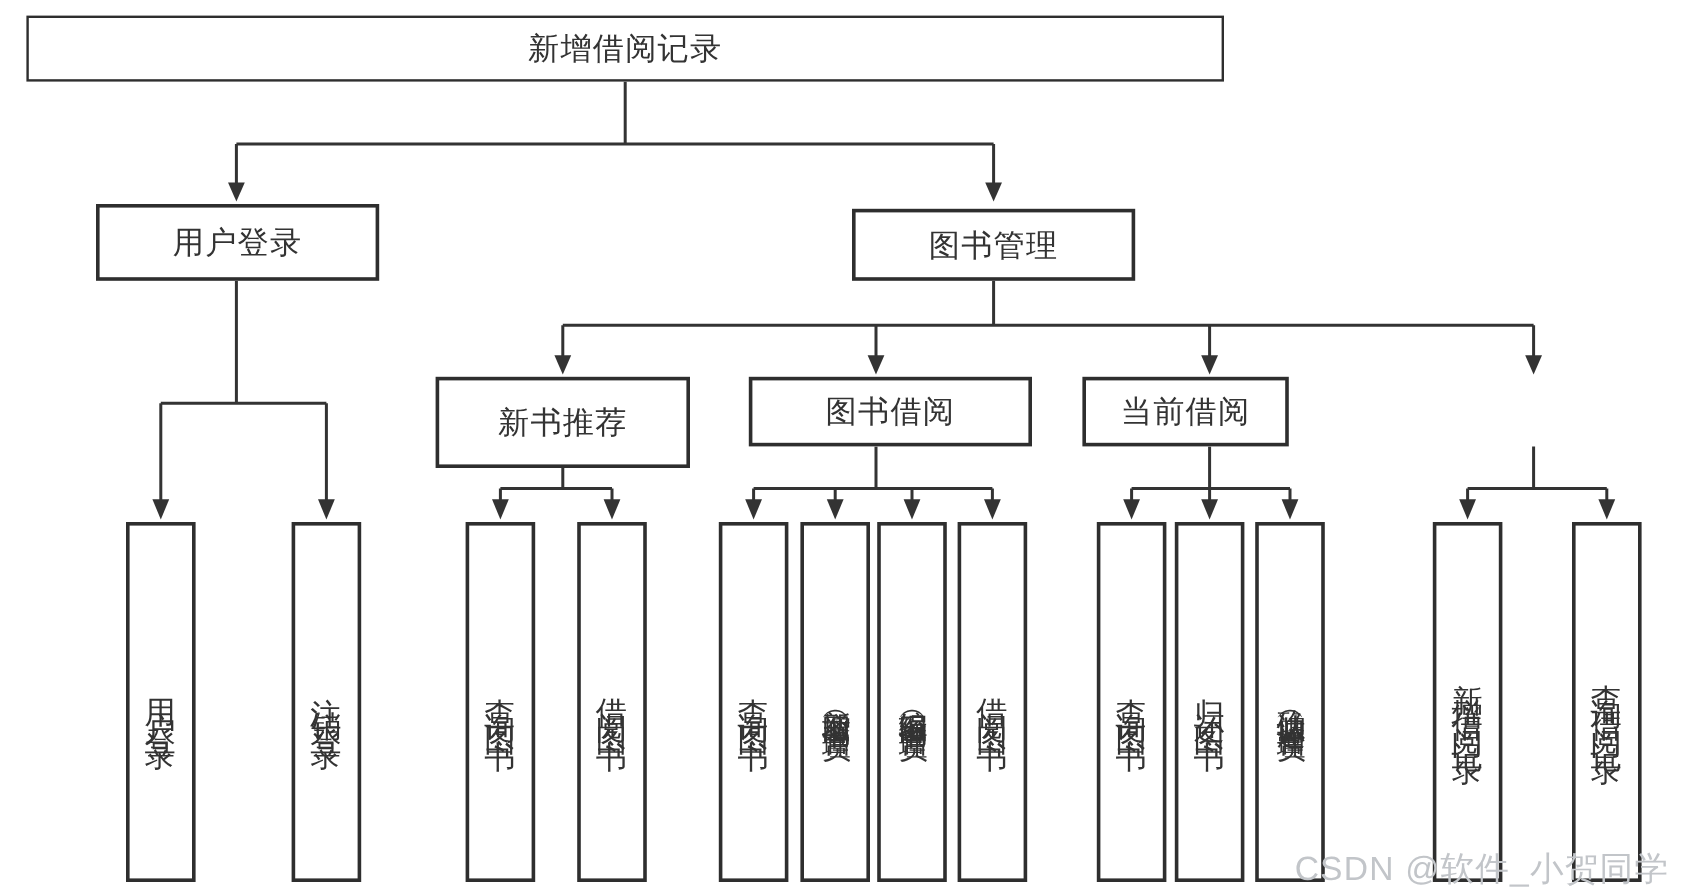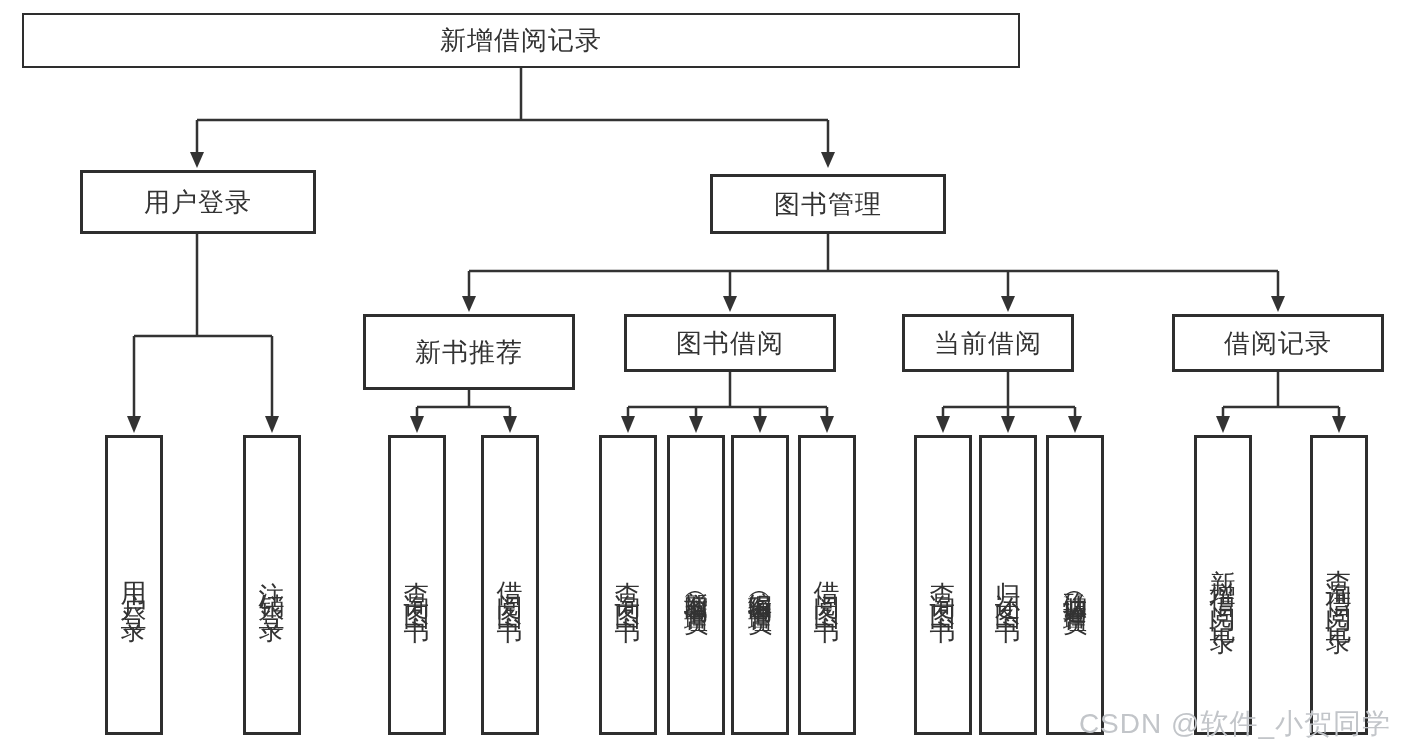--- a/index.html
+++ b/index.html
@@ -46,21 +46,21 @@
     text-orientation:mixed;
     font-size:26px;
     letter-spacing:12px;
     line-height:58px;
     text-align:center;
   }
   .v.tight{font-size:24px;letter-spacing:3px;}
   #n-user{left:80px;top:170px;width:236px;height:64px;}
   #n-book{left:710px;top:174px;width:236px;height:60px;text-align:right;}
   #n-l3-0{left:363px;top:314px;width:212px;height:76px;}
-  #n-l3-1{left:624px;top:314px;width:212px;height:58px;}
+  #n-l3-1{left:624px;top:314px;width:236px;height:58px;}
   #n-l3-2{left:902px;top:314px;width:172px;height:58px;}
   #n-l3-3{left:1172px;top:314px;width:212px;height:58px;}
   #v-a1{left:105px;}
   #v-a2{left:243px;}
   #v-b1{left:388px;}
   #v-b2{left:481px;}
   #v-c1{left:599px;}
   #v-c2{left:667px;}
   #v-c3{left:731px;}
   #v-c4{left:798px;}
@@ -121,21 +121,20 @@
   </svg>
 
   <div class="box h root" id="n-root">新增借阅记录</div>
 
   <div class="box h" id="n-user">用户登录</div>
   <div class="box h" id="n-book">图书管理</div>
 
   <div class="box h" id="n-l3-0">新书推荐</div>
   <div class="box h" id="n-l3-1">图书借阅</div>
   <div class="box h" id="n-l3-2">当前借阅</div>
-  <div class="box h" id="n-l3-3">借阅记录</div>
 
   <div class="box v" id="v-a1">用户登录</div>
   <div class="box v" id="v-a2">注销登录</div>
 
   <div class="box v" id="v-b1">查询图书</div>
   <div class="box v" id="v-b2">借阅图书</div>
 
   <div class="box v" id="v-c1">查询图书</div>
   <div class="box v tight" id="v-c2">新增图书（管理员）</div>
   <div class="box v tight" id="v-c3">编辑图书（管理员）</div>

